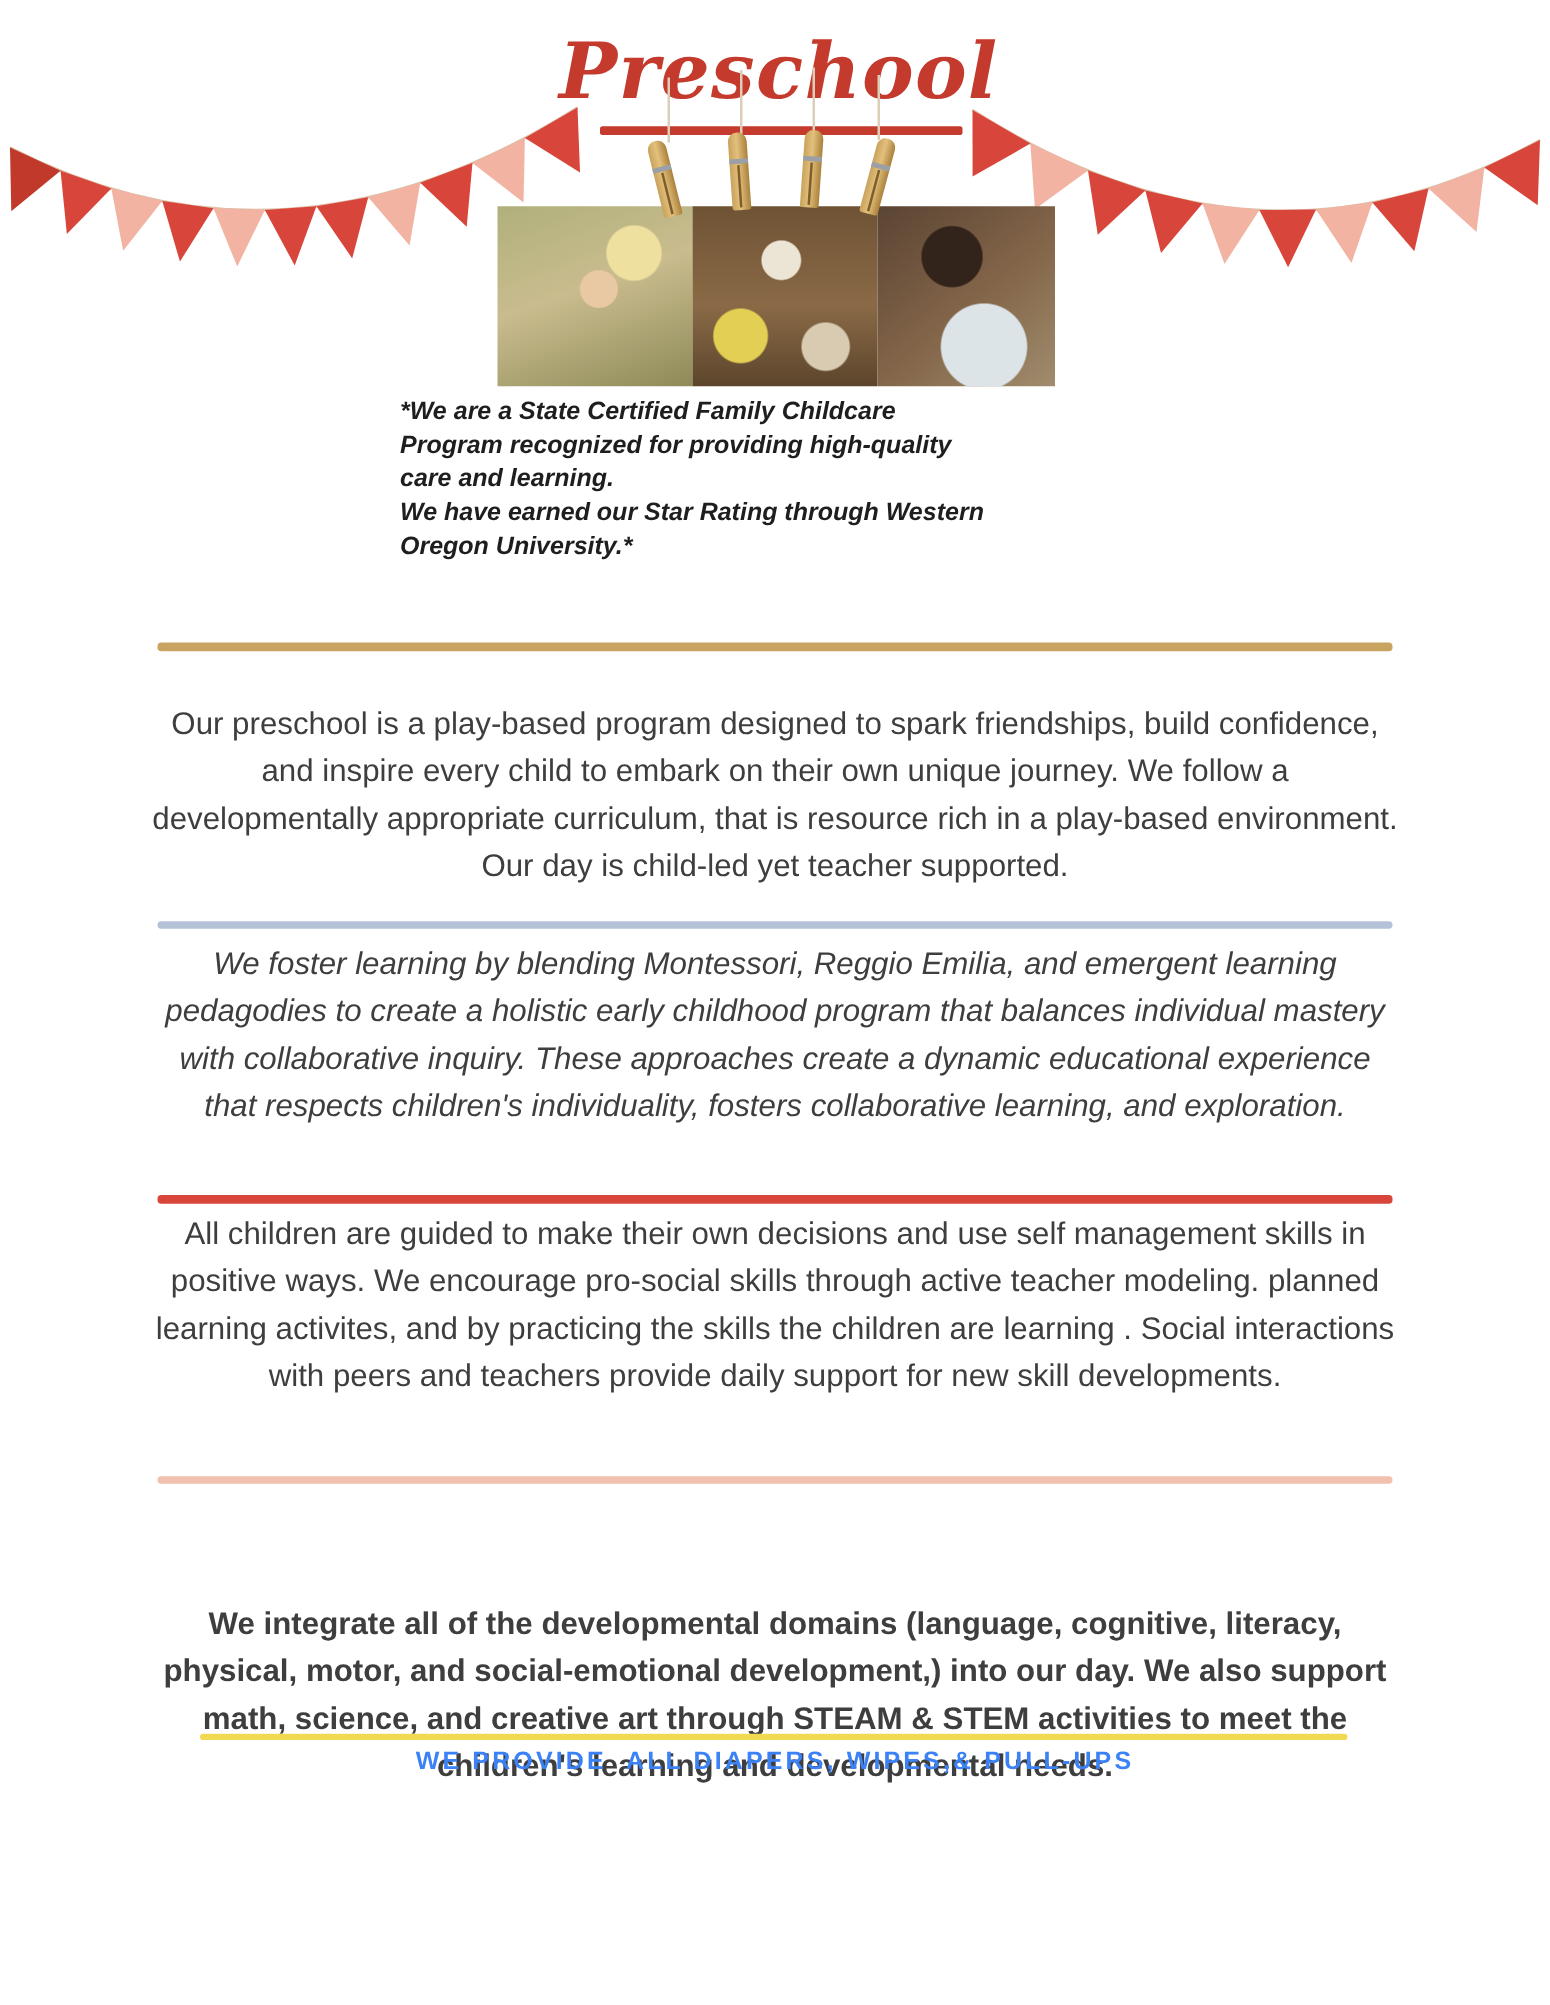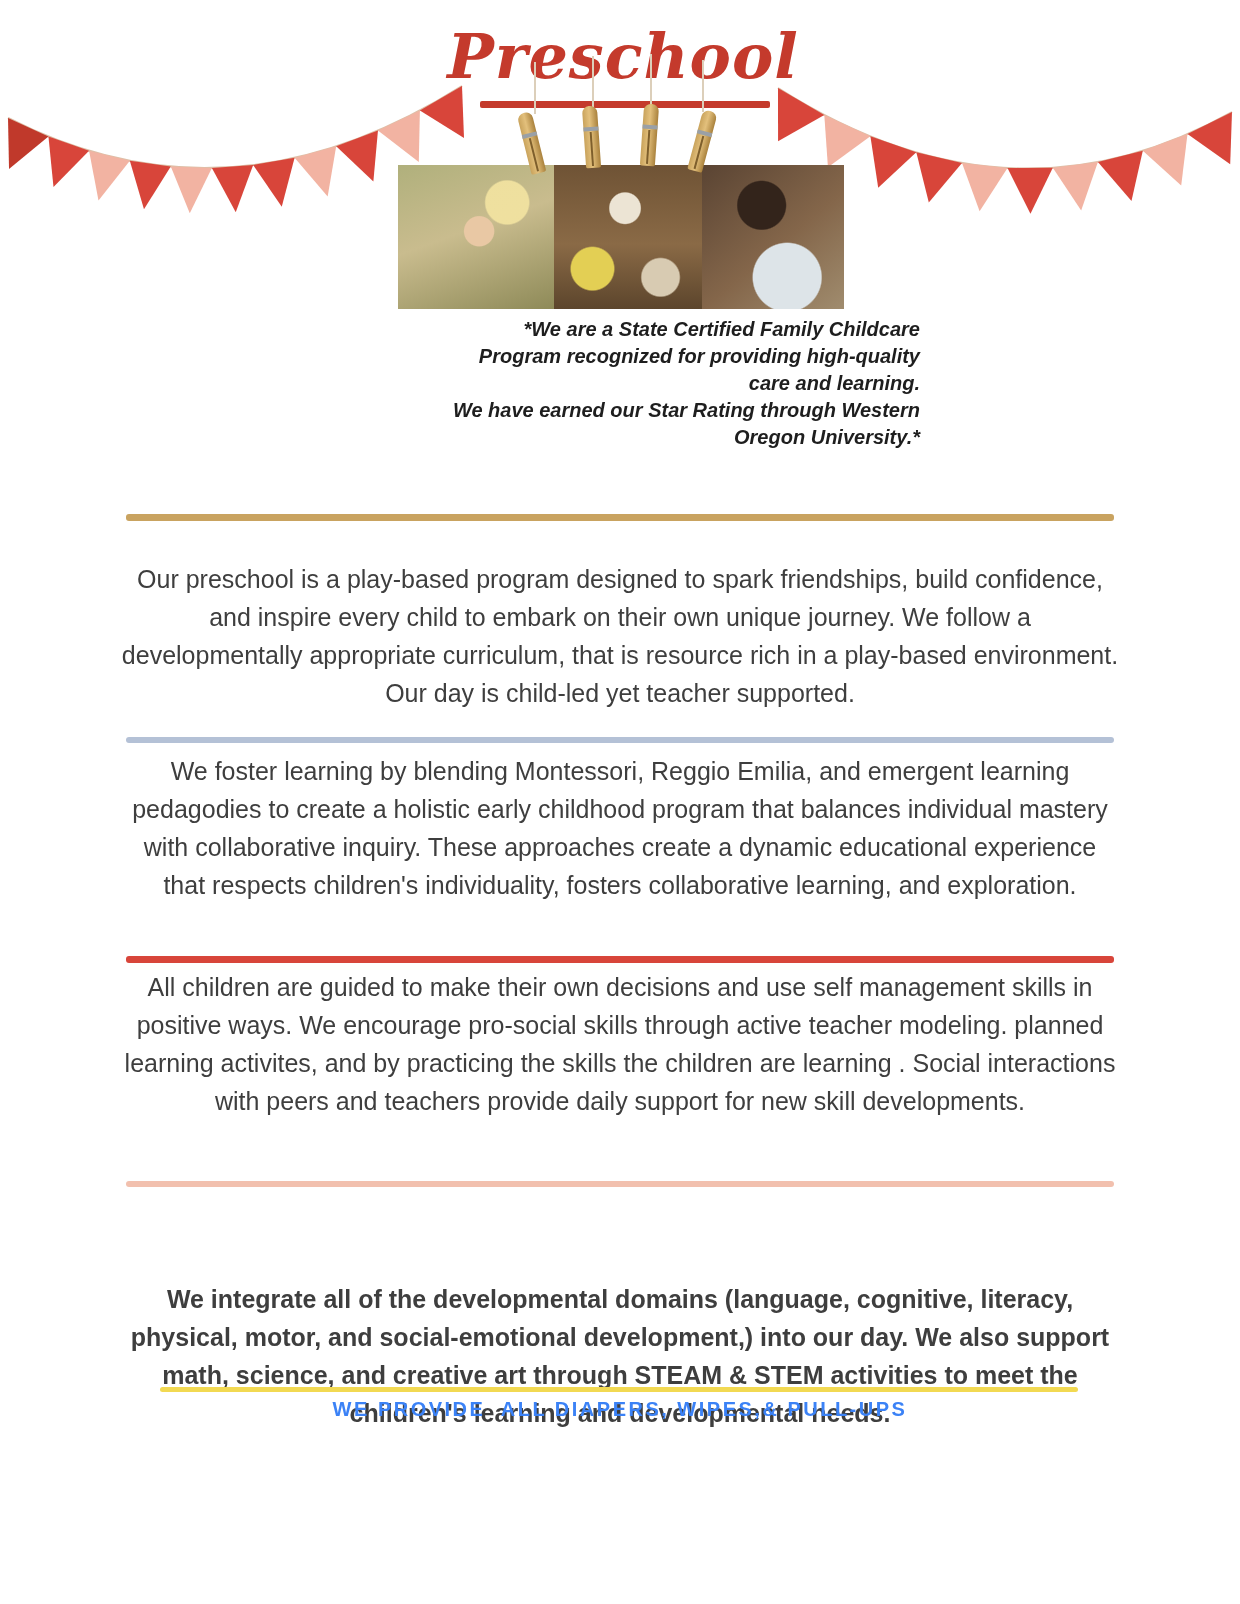--- a/index.html
+++ b/index.html
@@ -105,21 +105,21 @@
       radial-gradient(circle at 42% 28%, #33241b 0 18%, transparent 19%),
       radial-gradient(circle at 60% 78%, #dde4e8 0 24%, transparent 25%),
       linear-gradient(140deg, #5a4433 0%, #84664a 55%, #a08c6e 100%);
   }
 
   
   .note {
     position: absolute;
     top: 316px; left: 320px;
     width: 600px;
-    text-align: right;
+    text-align: left;
     font-style: italic;
     font-weight: 700;
     font-size: 20px;
     line-height: 27px;
     color: #1e1e1e;
     white-space: pre-line;
     z-index: 2;
   }
 
   
@@ -139,21 +139,21 @@
   .para {
     position: absolute;
     left: 120px;
     width: 1000px;
     text-align: center;
     font-size: 25px;
     line-height: 38px;
     color: #3e3e3e;
   }
   .p1 { top: 560px; }
-  .p2 { top: 752px; }
+  .p2 { top: 752px; font-style: italic; }
   .p3 { top: 968px; }
   .p4 { top: 1280px; font-weight: bold; }
 
   
   .footer-text {
     position: absolute;
     top: 1398px; left: 0;
     width: 100%;
     text-align: center;
     font-weight: 700;

